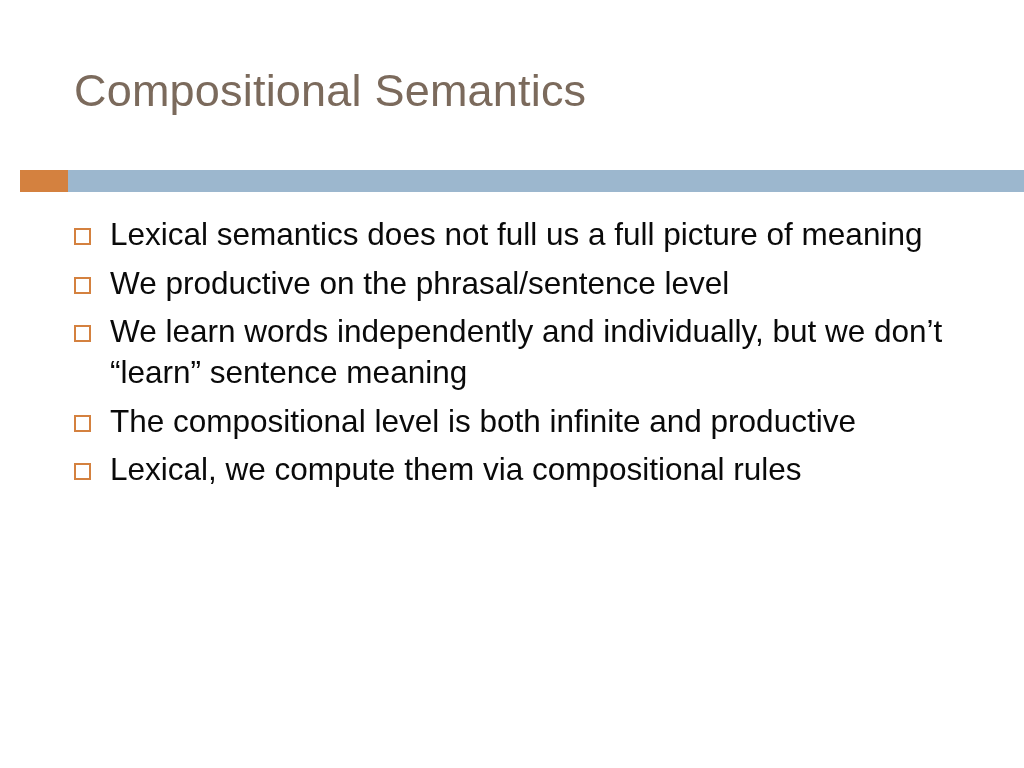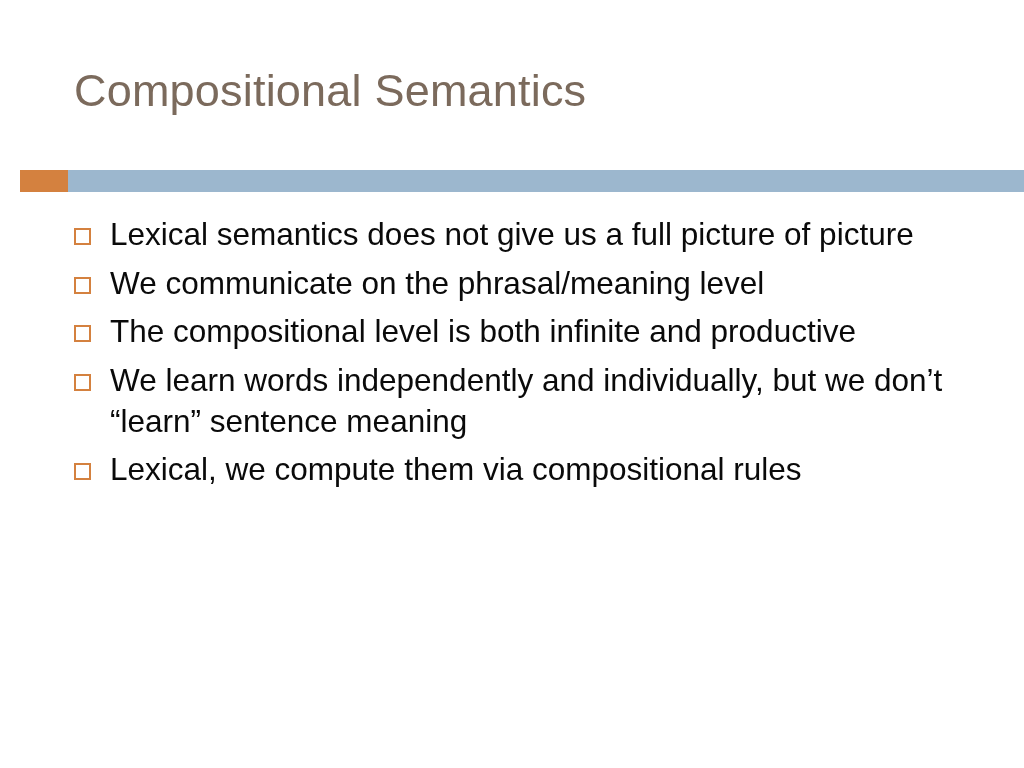--- a/index.html
+++ b/index.html
@@ -82,36 +82,36 @@
 
   <div class="slide-title">Compositional Semantics</div>
 
   <div class="rule rule-accent"></div>
   <div class="rule rule-main"></div>
 
   <div class="bullets">
 
     <div class="bullet">
       <span class="bullet-marker"></span>
-      <span class="bullet-text">Lexical semantics does not give us a full picture of picture</span>
+      <span class="bullet-text">Lexical semantics does not full us a full picture of meaning</span>
     </div>
 
     <div class="bullet">
       <span class="bullet-marker"></span>
-      <span class="bullet-text">We communicate on the phrasal/meaning level</span>
+      <span class="bullet-text">We productive on the phrasal/sentence level</span>
+    </div>
+
+    <div class="bullet">
+      <span class="bullet-marker"></span>
+      <span class="bullet-text">We learn words independently and individually, but we don’t “learn” sentence meaning</span>
     </div>
 
     <div class="bullet">
       <span class="bullet-marker"></span>
       <span class="bullet-text">The compositional level is both infinite and productive</span>
-    </div>
-
-    <div class="bullet">
-      <span class="bullet-marker"></span>
-      <span class="bullet-text">We learn words independently and individually, but we don’t “learn” sentence meaning</span>
     </div>
 
     <div class="bullet">
       <span class="bullet-marker"></span>
       <span class="bullet-text">Lexical, we compute them via compositional rules</span>
     </div>
 
   </div>
 </div>
 

